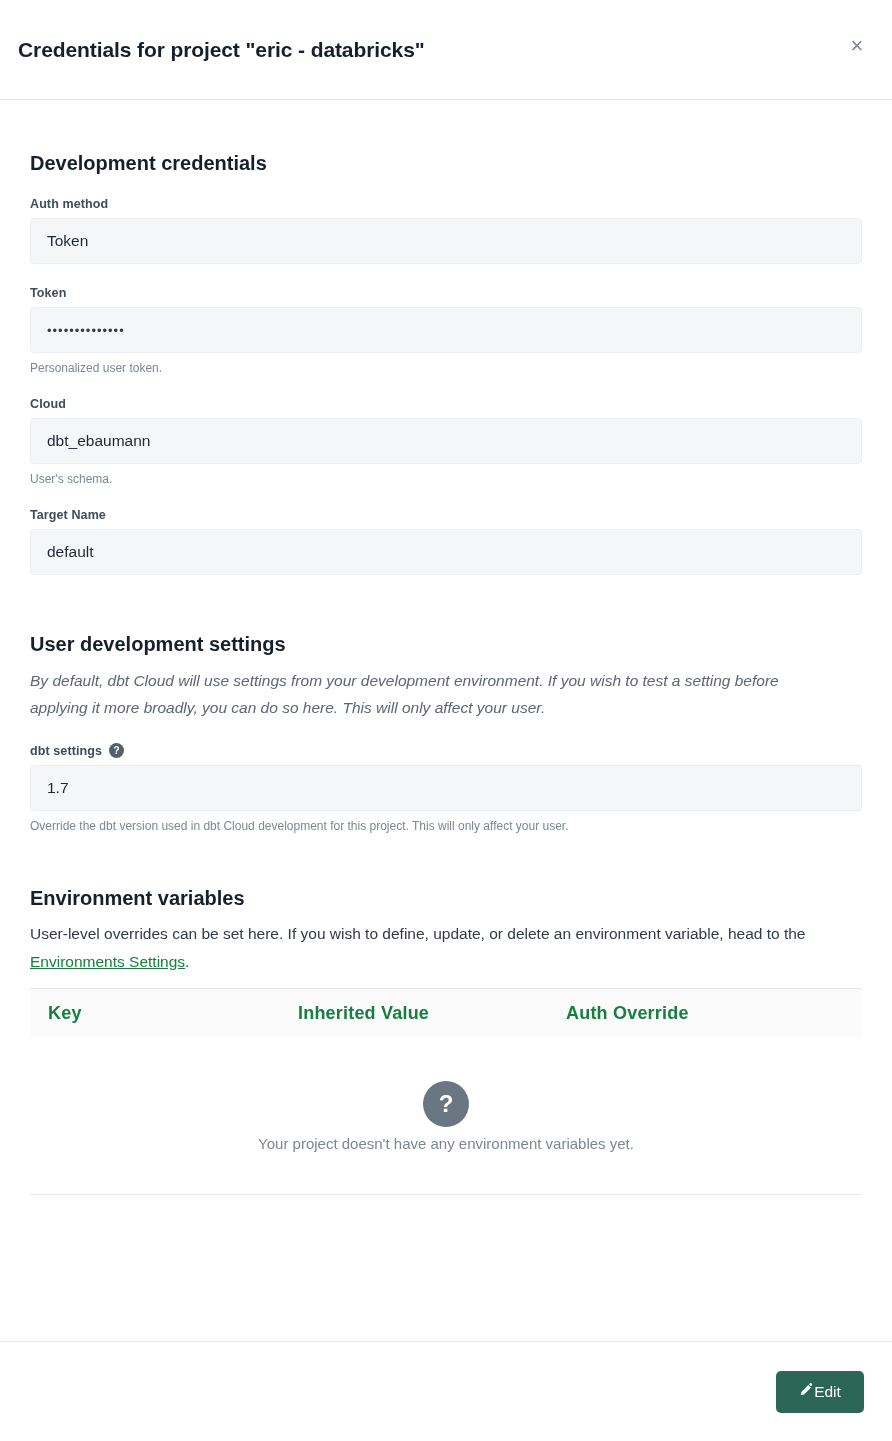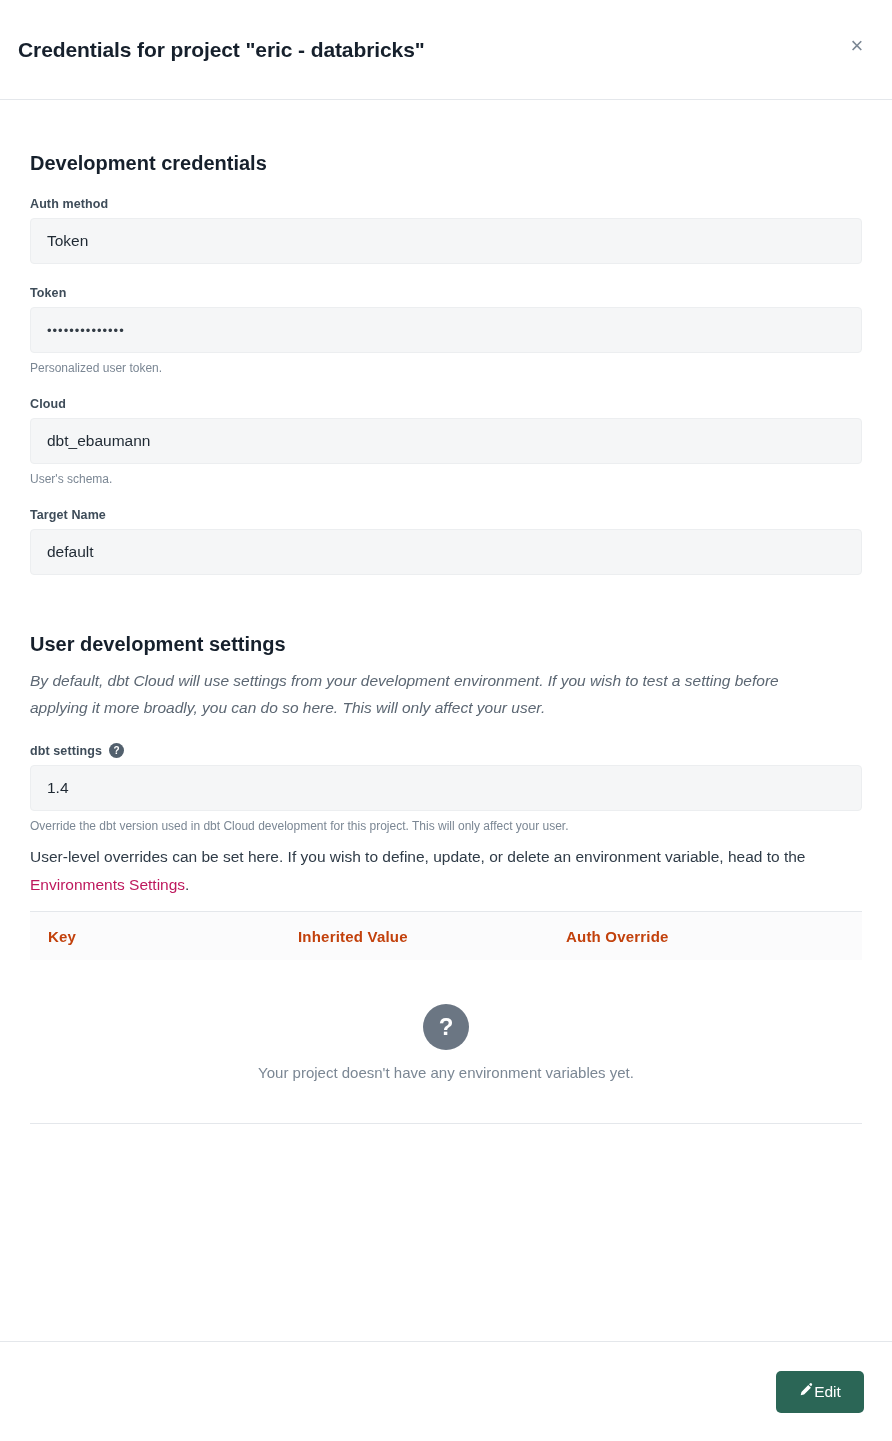--- a/index.html
+++ b/index.html
@@ -125,41 +125,42 @@
 
   .h-env { margin-top: 54px; }
   .env-desc {
     font-size: 15.5px;
     color: #2f3b47;
     line-height: 1.78;
     margin-top: 10px;
     width: 830px;
   }
   .env-link {
-    color: #be185d;
+    color: #15803d;
+    text-decoration: underline;
     cursor: pointer;
   }
 
   
   .env-table {
     margin-top: 13px;
     width: 832px;
     border-top: 1px solid #e4e7eb;
     border-bottom: 1px solid #e4e7eb;
   }
   .env-thead {
     display: flex;
     height: 48px;
     align-items: center;
     background: #fbfbfc;
   }
   .env-th {
-    font-size: 15px;
-    font-weight: bold;
-    color: #c2410c;
+    font-size: 18px;
+    font-weight: bold;
+    color: #15803d;
     letter-spacing: 0.2px;
   }
   .col-key { width: 268px; padding-left: 18px; }
   .col-inherited { width: 268px; }
   .col-override { flex: 1; }
 
   .empty-state {
     padding: 44px 0 42px;
     text-align: center;
   }
@@ -176,21 +177,21 @@
     justify-content: center;
     line-height: 1;
   }
   .empty-title {
     margin-top: 22px;
     font-size: 16px;
     font-weight: bold;
     color: #1f2933;
   }
   .empty-sub {
-    margin-top: 14px;
+    margin-top: 8px;
     font-size: 15px;
     color: #7b8794;
   }
 
   
   .modal-footer {
     position: absolute;
     left: 0;
     right: 0;
     bottom: 0;
@@ -254,24 +255,25 @@
   </div>
 
   <h2 class="section-title h-user">User development settings</h2>
   <div class="section-desc">By default, dbt Cloud will use settings from your development environment. If you wish to test a setting before applying it more broadly, you can do so here. This will only affect your user.</div>
 
   <div class="field">
     <div class="field-label">
       <span>dbt settings</span>
       <span class="help-icon">?</span>
     </div>
-    <div class="field-input">1.4</div>
+    <div class="field-input">1.7</div>
     <div class="field-help">Override the dbt version used in dbt Cloud development for this project. This will only affect your user.</div>
   </div>
 
+  <h2 class="section-title h-env">Environment variables</h2>
   <div class="env-desc"><span>User-level overrides can be set here. If you wish to define, update, or delete an environment variable, head to the </span><span class="env-link">Environments Settings</span><span>.</span></div>
 
   <div class="env-table">
     <div class="env-thead">
       <div class="env-th col-key">Key</div>
       <div class="env-th col-inherited">Inherited Value</div>
       <div class="env-th col-override">Auth Override</div>
     </div>
     <div class="empty-state">
       <div class="empty-icon">?</div>

